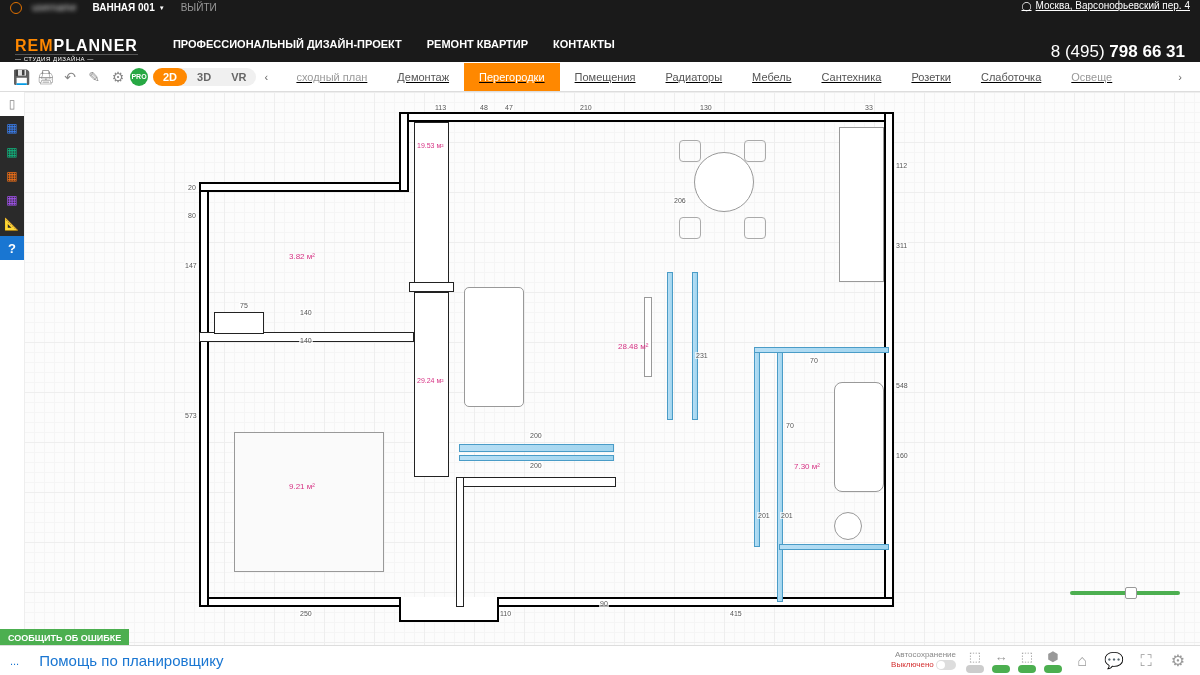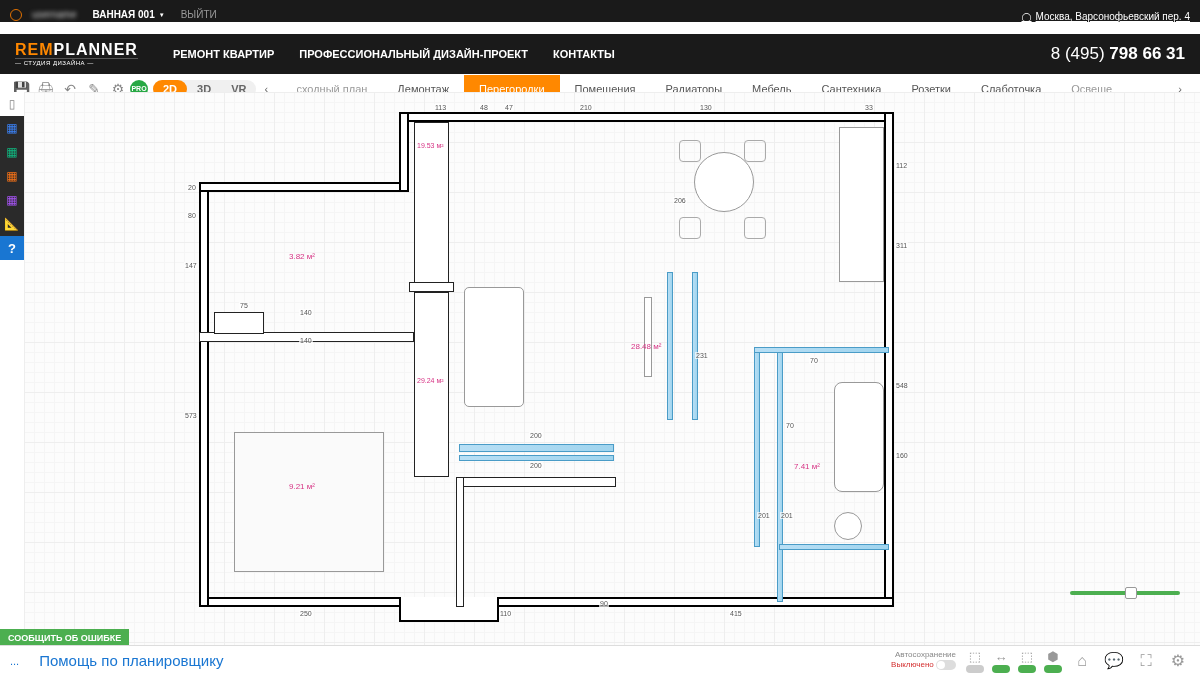--- a/index.html
+++ b/index.html
@@ -1,30 +1,30 @@
 <!DOCTYPE html>
 <html><head>
 <meta charset="utf-8">
 <style>
 * { margin: 0; padding: 0; box-sizing: border-box; font-family: Arial, sans-serif; }
 body { width: 1200px; height: 675px; overflow: hidden; background: #fff; position: relative; }
 
 
-.topbar { height: 22px; background: #1a1a1a; display: flex; align-items: flex-end; padding: 0 10px; color: #999; font-size: 10px; }
+.topbar { height: 22px; background: #1a1a1a; display: flex; align-items: flex-start; padding: 0 10px; color: #999; font-size: 10px; }
 .topbar-left { display: flex; align-items: center; gap: 10px; }
 .user-icon { width: 12px; height: 12px; border: 1px solid #e07000; border-radius: 50%; }
 .user-name { color: #ccc; filter: blur(2px); }
 .project-name { color: #fff; font-weight: bold; padding: 2px 6px; display: flex; align-items: center; gap: 4px; }
 .project-name::after { content: '▼'; font-size: 6px; }
 .exit-btn { color: #999; font-weight: normal; cursor: pointer; }
 .topbar-right { margin-left: auto; display: flex; align-items: center; gap: 4px; text-decoration: underline; color: #fff; cursor: pointer; }
 .loc-icon::before { content: '◯'; font-size: 9px; }
 
 
-.header { height: 40px; background: #1a1a1a; display: flex; align-items: center; padding: 0 15px; margin-top: 12px; }
+.header { height: 40px; background: #1a1a1a; display: flex; align-items: flex-end; padding: 0 15px; }
 .logo { color: #fff; font-size: 16px; font-weight: 900; letter-spacing: 1px; line-height: 1; }
 .logo .orange { color: #ff8800; }
 .logo-sub { font-size: 6px; color: #fff; letter-spacing: 0.5px; border-top: 1px solid #555; padding-top: 1px; }
 .nav { display: flex; gap: 25px; margin-left: 35px; }
 .nav-item { color: #fff; font-size: 11px; font-weight: bold; cursor: pointer; padding: 12px 0; }
 .nav-item.active { color: #ff8800; border-bottom: 2px solid #ff8800; }
 .phone { margin-left: auto; color: #fff; font-size: 17px; }
 .phone b { font-weight: 900; }
 
 
@@ -139,22 +139,22 @@
     <span>Москва, Варсонофьевский пер. 4</span>
   </div>
 </div>
 
 <div class="header">
   <div>
     <div class="logo"><span class="orange">REM</span><span>PLANNER</span></div>
     <div class="logo-sub">— СТУДИЯ ДИЗАЙНА —</div>
   </div>
   <div class="nav">
+    <span class="nav-item">ПРОФЕССИОНАЛЬНЫЙ ДИЗАЙН-ПРОЕКТ</span>
     <span class="nav-item">РЕМОНТ КВАРТИР</span>
-    <span class="nav-item">ПРОФЕССИОНАЛЬНЫЙ ДИЗАЙН-ПРОЕКТ</span>
     <span class="nav-item">КОНТАКТЫ</span>
   </div>
   <div class="phone"><span>8 (495) </span><b>798 66 31</b></div>
 </div>
 
 <div class="toolbar">
   <span class="tool-icon">💾</span>
   <span class="tool-icon">🖨</span>
   <span class="tool-icon">↶</span>
   <span class="tool-icon">✎</span>
@@ -228,22 +228,22 @@
     <div class="furn sofa"></div>
     <div class="furn kitchen"></div>
     <div class="furn bath"></div>
     <div class="furn toilet"></div>
     <div class="furn tv"></div>
 
     <span class="room-label" style="left:90px;top:140px">3.82 м²</span>
     <span class="room-label" style="left:218px;top:30px;font-size:7px">19.53 м²</span>
     <span class="room-label" style="left:218px;top:265px;font-size:7px">29.24 м²</span>
     <span class="room-label" style="left:90px;top:370px">9.21 м²</span>
-    <span class="room-label" style="left:432px;top:230px">28.48 м²</span>
-    <span class="room-label" style="left:595px;top:350px">7.41 м²</span>
+    <span class="room-label" style="left:419px;top:230px">28.48 м²</span>
+    <span class="room-label" style="left:595px;top:350px">7.30 м²</span>
 
     <span class="dim" style="left:235px;top:-8px">113</span>
     <span class="dim" style="left:280px;top:-8px">48</span>
     <span class="dim" style="left:305px;top:-8px">47</span>
     <span class="dim" style="left:380px;top:-8px">210</span>
     <span class="dim" style="left:500px;top:-8px">130</span>
     <span class="dim" style="left:665px;top:-8px">33</span>
     <span class="dim" style="left:-12px;top:72px">20</span>
     <span class="dim" style="left:-12px;top:100px">80</span>
     <span class="dim" style="left:-15px;top:150px">147</span>

